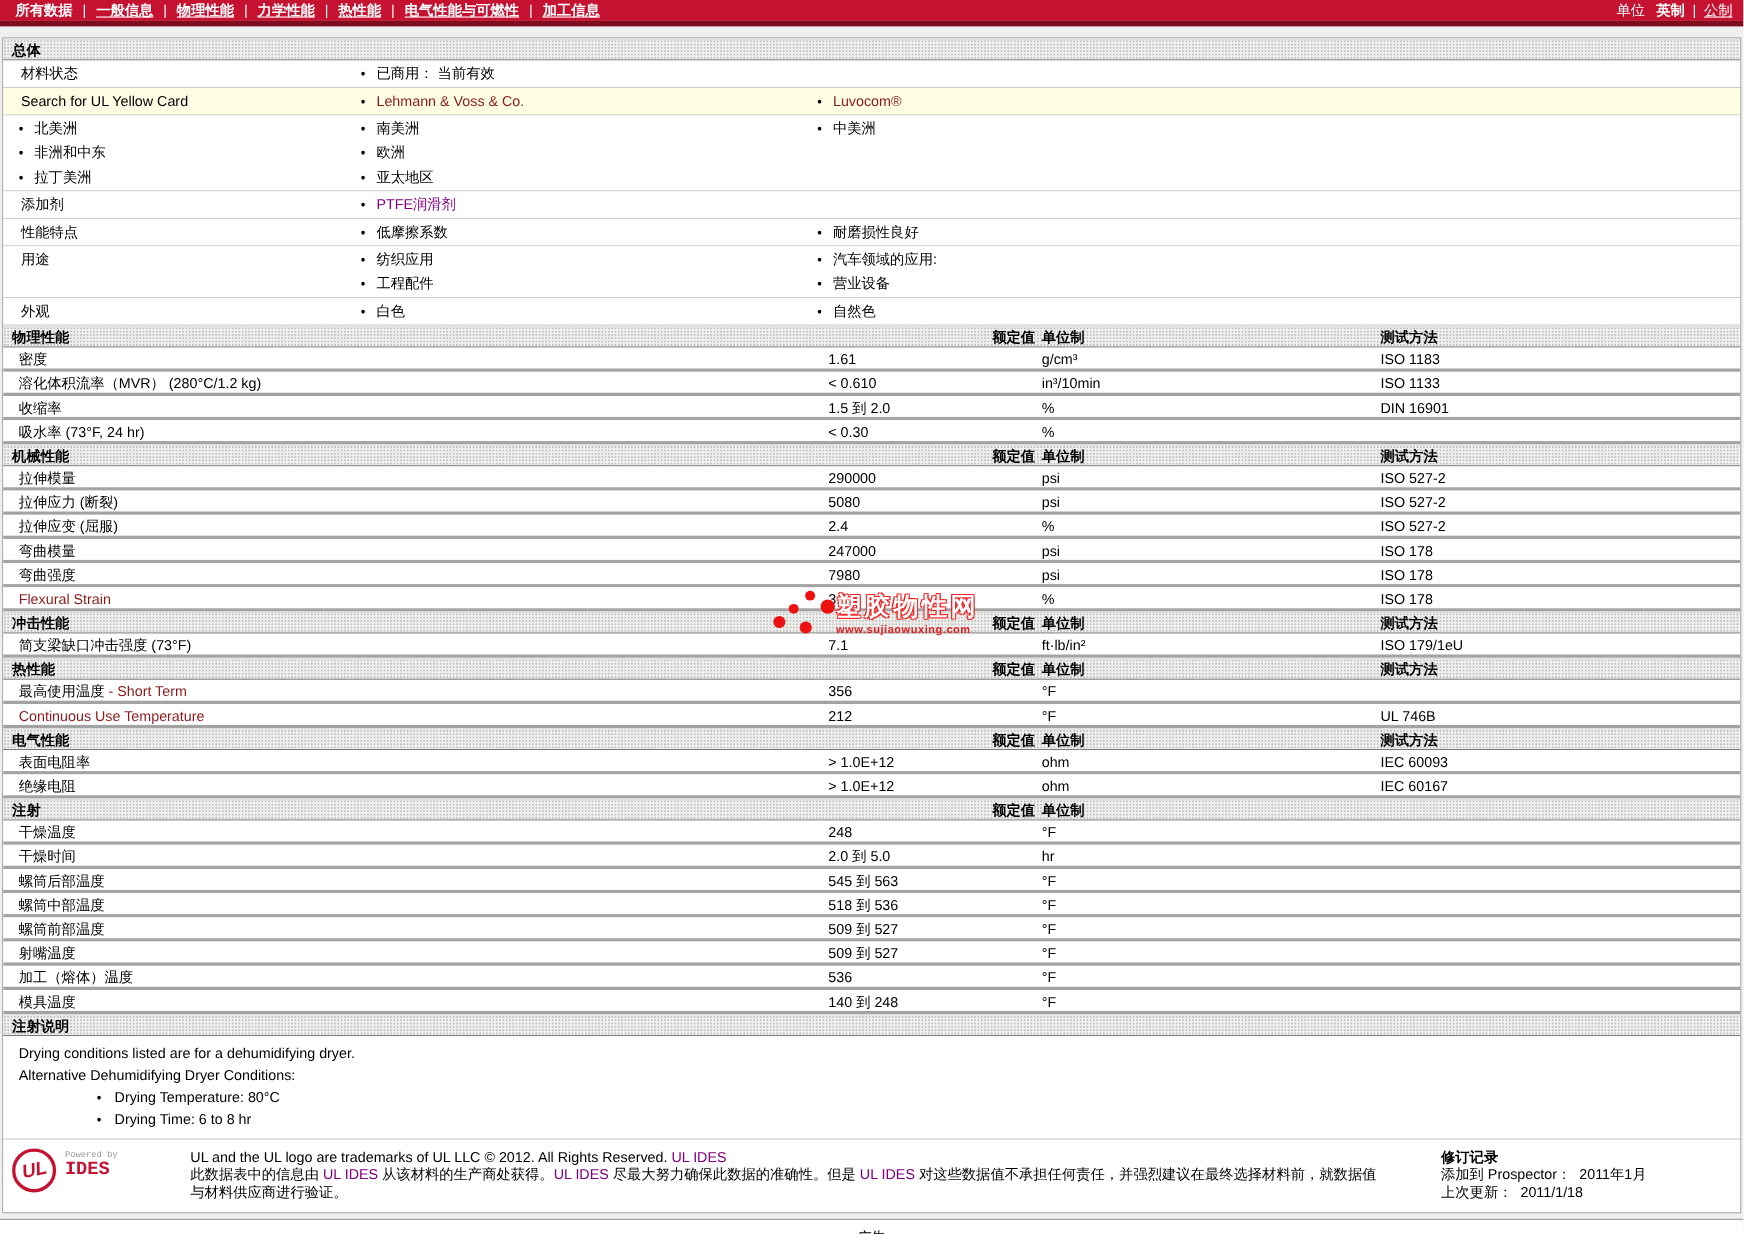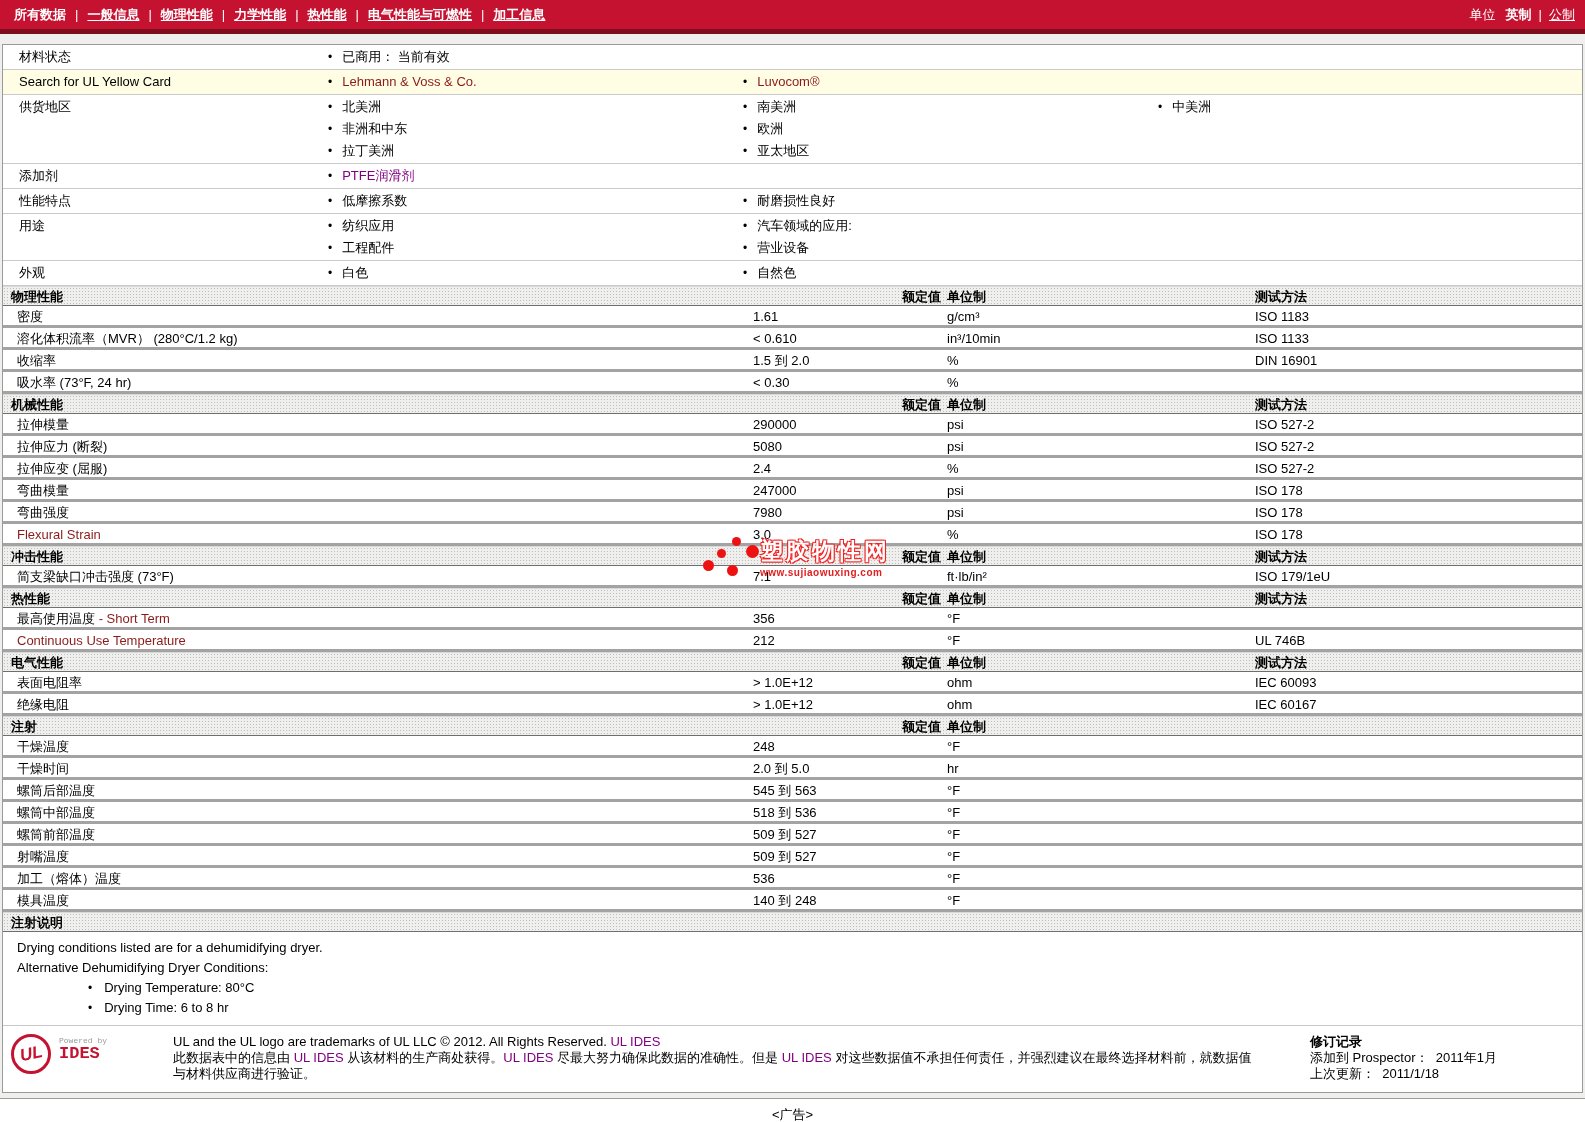--- a/index.html
+++ b/index.html
@@ -1,20 +1,20 @@
 <!DOCTYPE html>
 <html><head>
 <meta charset="utf-8">
 <style>
   * { box-sizing:border-box; margin:0; padding:0; }
   html,body { width:1585px; height:1122px; overflow:hidden; }
   body { font-family:"Liberation Sans","DejaVu Sans",sans-serif; font-size:13px; color:#000; background:#efefee; position:relative; }
 
   
-  .nav { background:#c41230; height:29px; display:flex; align-items:center; padding:0 10px 0 14px; color:#fff; white-space:nowrap; }
+  .nav { background:#c41230; height:19px; display:flex; align-items:center; padding:0 10px 0 14px; color:#fff; white-space:nowrap; }
   .nav-strip { height:5px; background:#7e0e1e; }
   .nav-item { color:#fff; text-decoration:underline; font-weight:bold; cursor:pointer; }
   .nav-item.active { text-decoration:none; }
   .nav-sep { margin:0 9px; color:#fff; font-weight:normal; }
   .nav-right { margin-left:auto; display:flex; align-items:center; }
   .nav-units-label { margin-right:10px; }
   .unit-active { font-weight:bold; }
   .unit-sep { margin:0 7px; }
   .unit-link { color:#fff; text-decoration:underline; cursor:pointer; }
 
@@ -104,40 +104,42 @@
     <span class="nav-units-label">单位</span>
     <span class="unit-active">英制</span>
     <span class="unit-sep">|</span>
     <span class="unit-link">公制</span>
   </div>
 </div>
 <div class="nav-strip"></div>
 
 <div class="content">
   <div id="table-root">
+      <div class="sec-h">
+        <span class="sec-title">总体</span>
+      </div>
       <div class="brow">
         <span class="bl">材料状态</span>
         <div class="bc">
           <div class="bi"><span>已商用： 当前有效</span></div>
         </div>
         <div class="bc"></div>
         <div class="bc"></div>
       </div>
       <div class="brow hl">
         <span class="bl">Search for UL Yellow Card</span>
         <div class="bc">
           <div class="bi"><span class="maroon">Lehmann &amp; Voss &amp; Co.</span></div>
         </div>
         <div class="bc">
           <div class="bi"><span class="maroon">Luvocom®</span></div>
         </div>
         <div class="bc"></div>
       </div>
       <div class="brow">
-        <span class="bl">供货地区</span>
         <div class="bc">
           <div class="bi"><span>北美洲</span></div>
           <div class="bi"><span>非洲和中东</span></div>
           <div class="bi"><span>拉丁美洲</span></div>
         </div>
         <div class="bc">
           <div class="bi"><span>南美洲</span></div>
           <div class="bi"><span>欧洲</span></div>
           <div class="bi"><span>亚太地区</span></div>
         </div>

